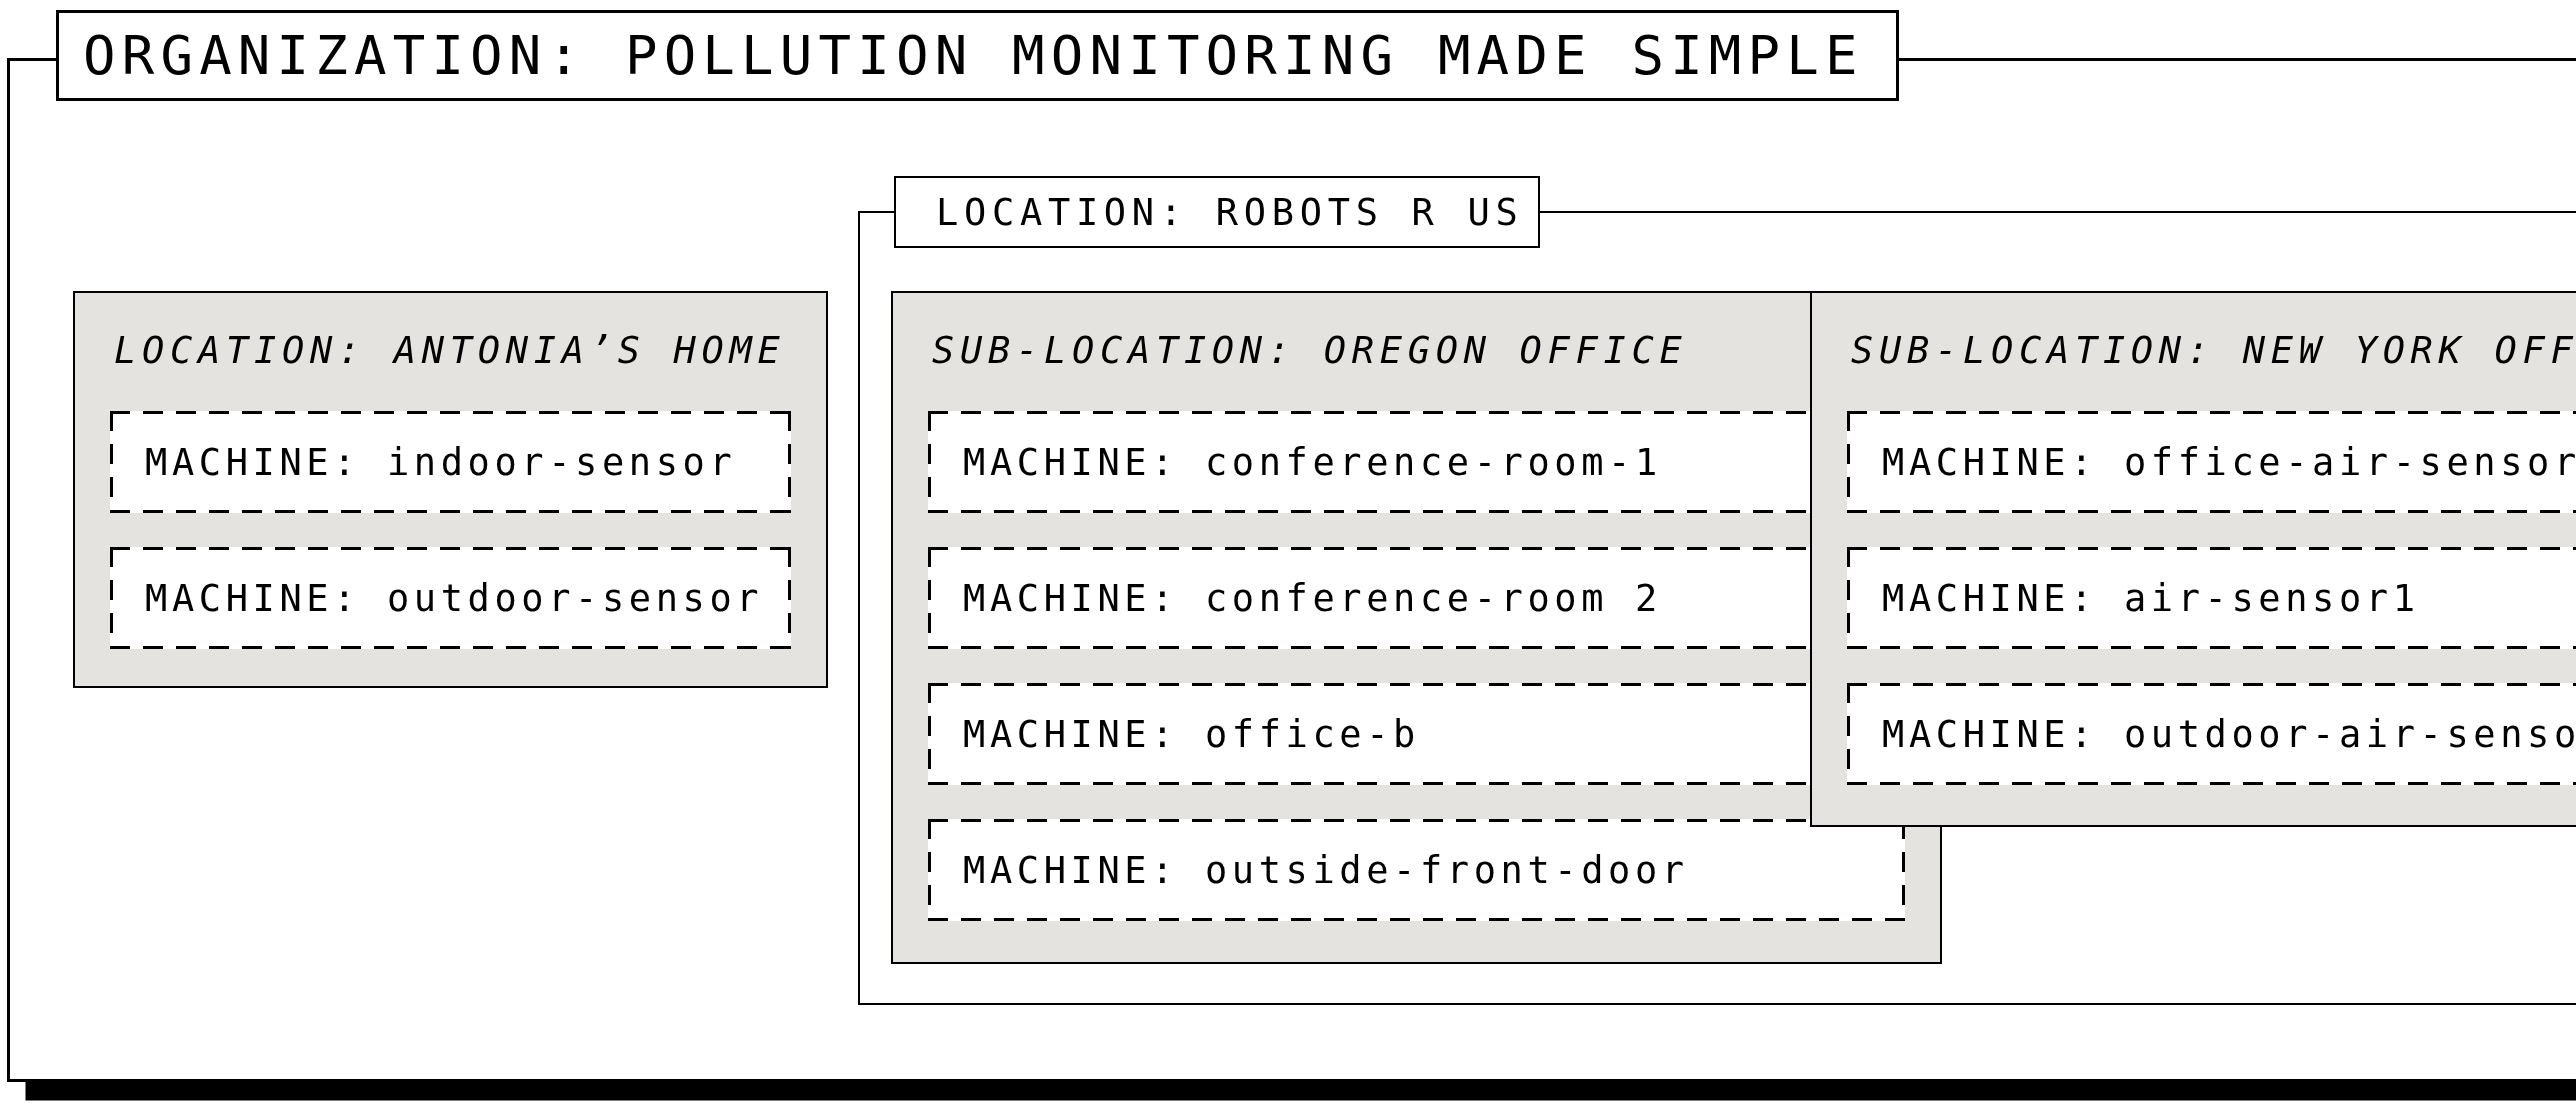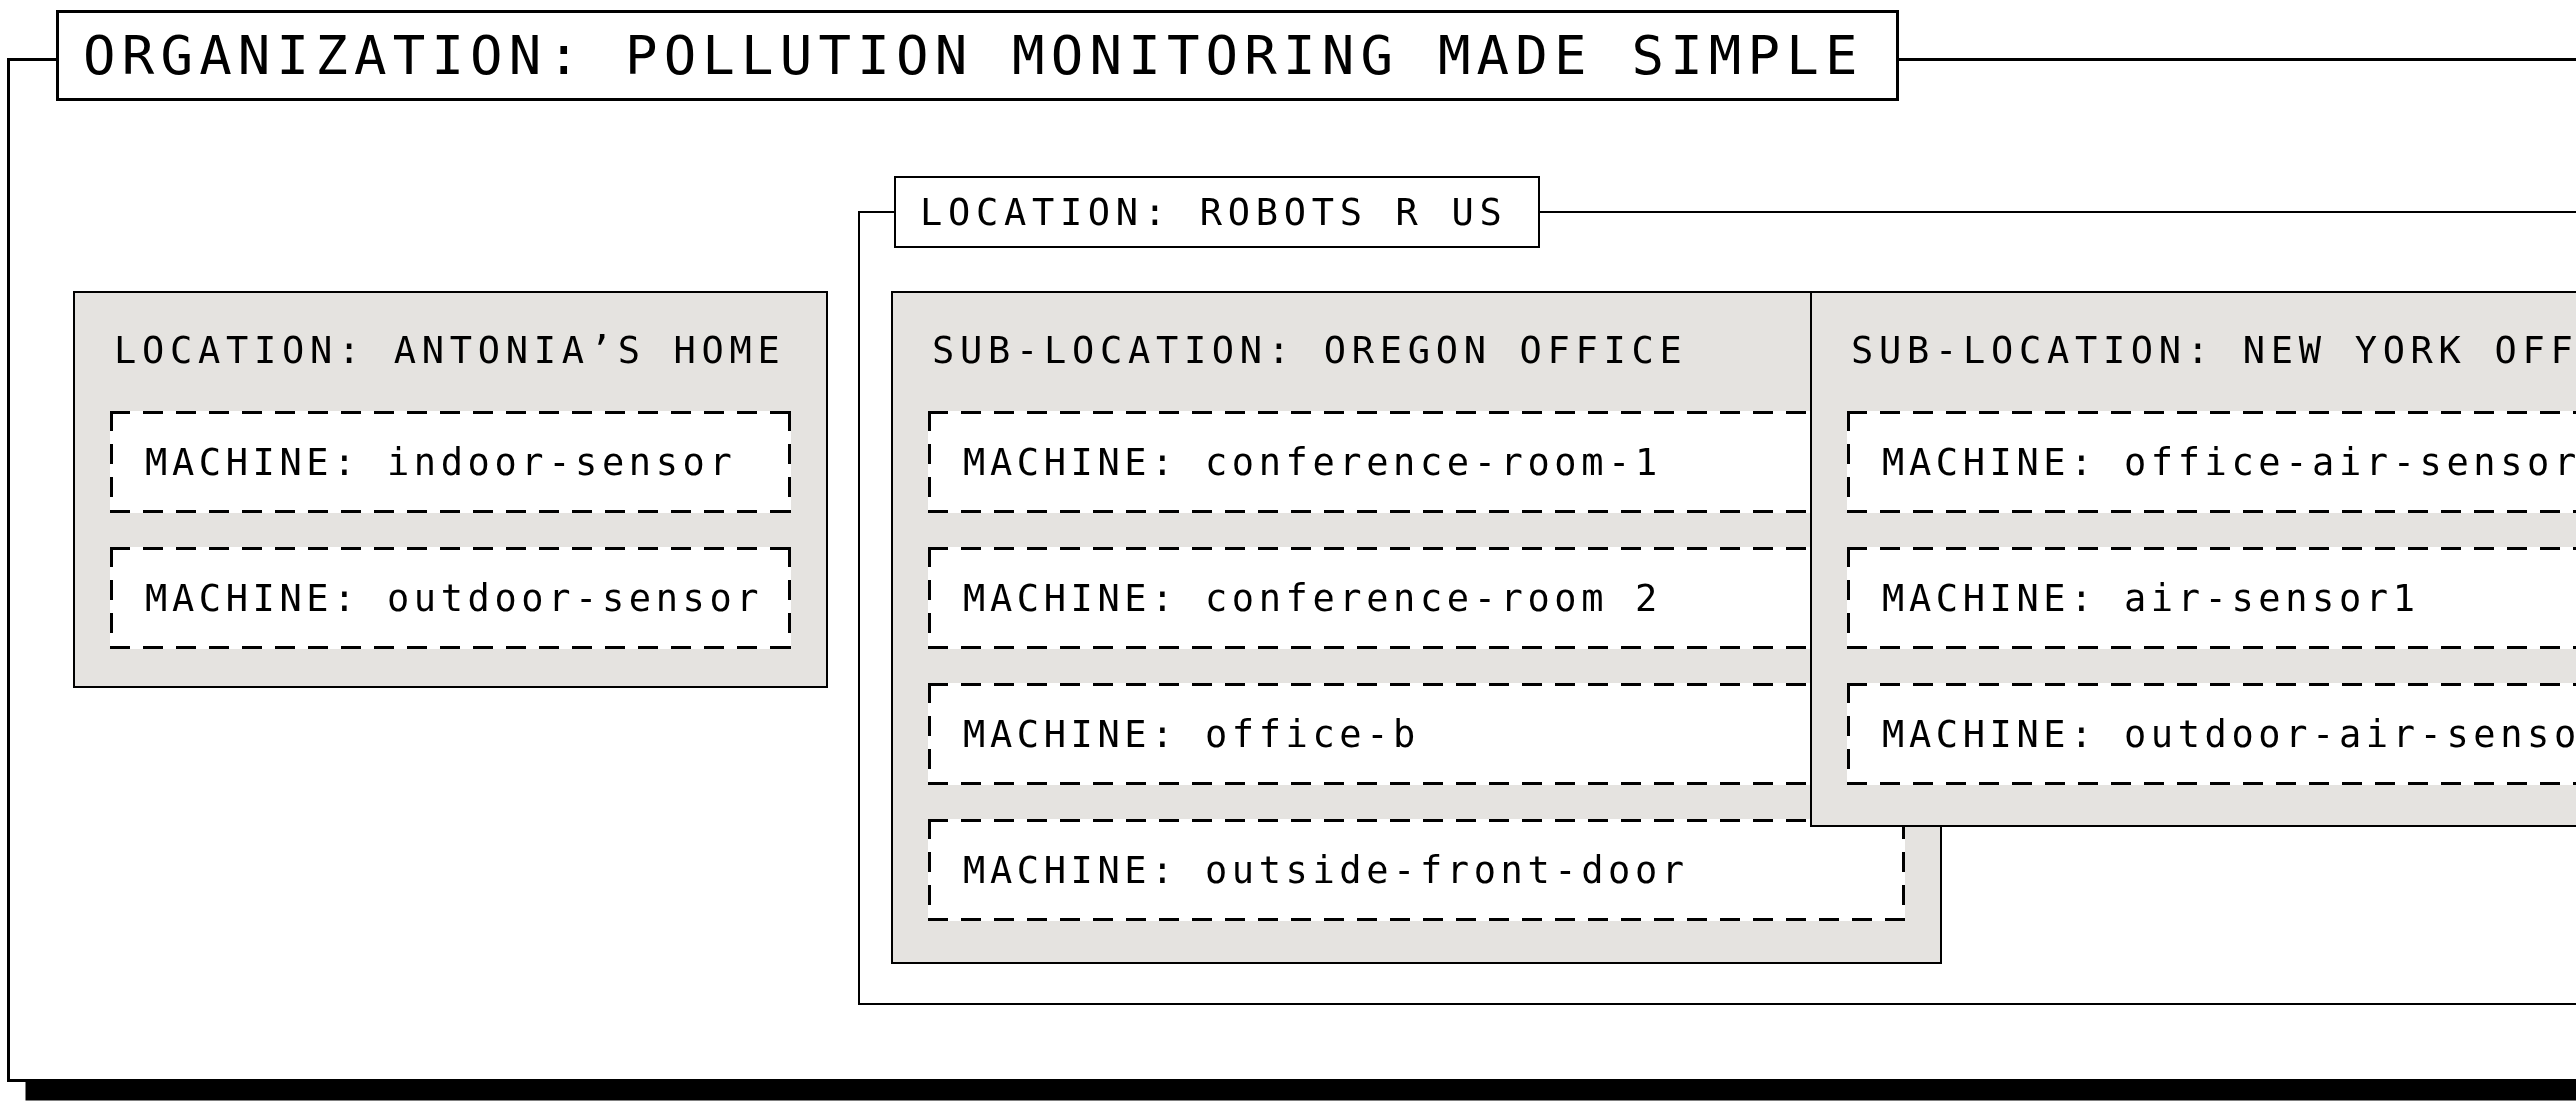--- a/index.html
+++ b/index.html
@@ -43,41 +43,41 @@
     background: var(--page-background, #ffffff);
     border: 2.6px solid var(--border, #000000);
     z-index: 1;
   }
   .robots-label-box {
     position: absolute; left: 894px; top: 176px;
     width: 646px; height: 72px;
     background: var(--page-background, #ffffff);
     border: 2.6px solid var(--border, #000000);
     display: flex; align-items: center;
-    padding-left: 24px;
+    padding-left: 40px;
     z-index: 3;
   }
 
   
   .loc-box {
     position: absolute;
     background: var(--location-fill, #e5e3e0);
     border: 2.1px solid var(--border, #000000);
     padding: 29px 35px 33px 35px;
     display: flex; flex-direction: column;
     z-index: 2;
   }
   .loc-antonia { left: 73px;  top: 291px; width: 755px; height: 397px;  }
   .loc-oregon  { left: 891px; top: 291px; width: 1051px; height: 673px; }
   .loc-newyork { left: 1810px; top: 291px; width: 910px; height: 536px; }
 
   .loc-title, .robots-label-box .label {
     font-size: 37px; letter-spacing: 5.7px; white-space: nowrap;
   }
-  .loc-title { line-height: 58px; margin: 0 0 31px 4.1px; flex: none; }
+  .loc-title { line-height: 58px; margin: 0 0 31px 4.1px; flex: none; font-style: italic; }
 
   
   .machine-box {
     position: relative; flex: none;
     height: 102px;
     background: var(--machine-fill, #ffffff);
     display: flex; align-items: center;
     padding-left: 35px;
   }
   .machine-box + .machine-box { margin-top: 34px; }

